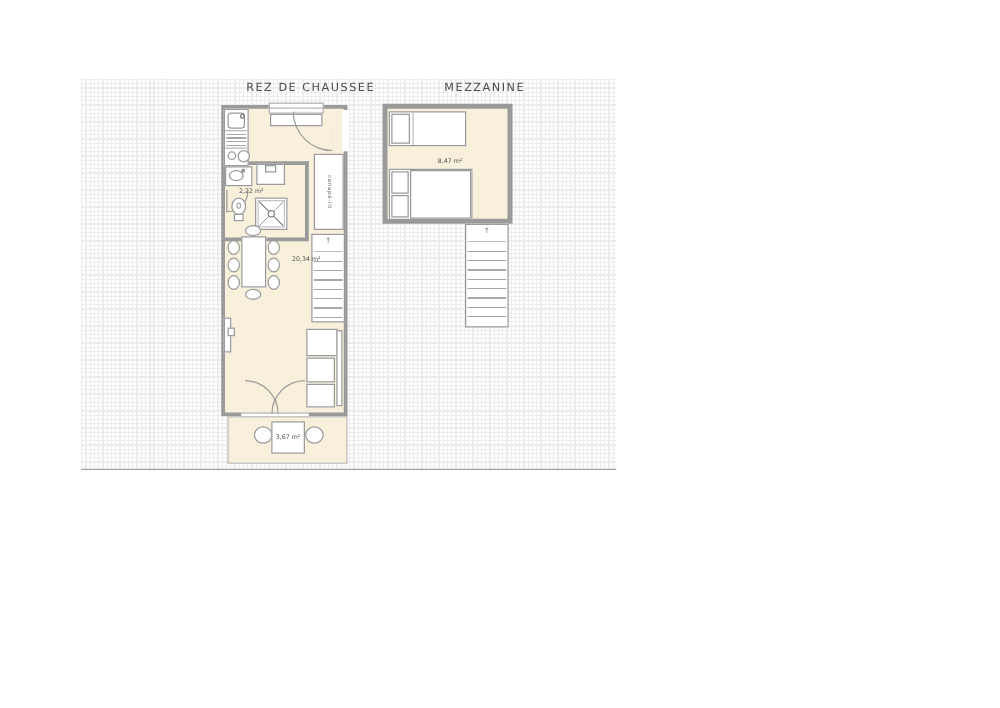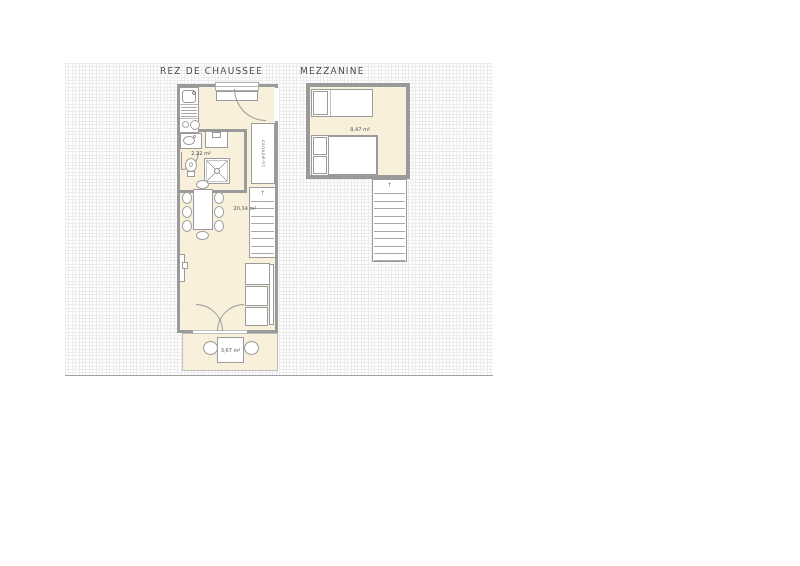--- a/index.html
+++ b/index.html
@@ -6,21 +6,21 @@
   #canvas{position:relative;width:800px;height:566px;background:#fff;overflow:hidden;
           font-family:"DejaVu Sans",sans-serif;}
   .abs{position:absolute;box-sizing:border-box;}
   
   .grid{left:65px;top:63px;width:428px;height:313px;border-bottom:1px solid #9f9f9f;
         background-image:
           repeating-linear-gradient(to right,#ececec 0 1px,transparent 1px 3.4px),
           repeating-linear-gradient(to bottom,#ececec 0 1px,transparent 1px 3.4px),
           repeating-linear-gradient(to right,#dcdcdc 0 1px,transparent 1px 34px),
           repeating-linear-gradient(to bottom,#dcdcdc 0 1px,transparent 1px 34px);}
-  .title{position:absolute;font-size:9px;letter-spacing:1.2px;color:#4a4a4a;text-align:left;}
+  .title{position:absolute;font-size:9px;letter-spacing:1.2px;color:#4a4a4a;text-align:right;}
   .room{background:#f8f0db;}
   .wall{background:#9a9a9a;}
   .w{background:#fff;border:1px solid #9b9b9b;}
   .ell{border-radius:50%;}
   .lbl{position:absolute;font-size:5px;color:#4f4f4f;text-align:center;line-height:6px;}
   .arc{border:0 solid #9a9a9a;background:transparent;}
   .arc-tr{border-left-width:1px;border-bottom-width:1px;border-bottom-left-radius:100% 100%;}
   .arc-tl{border-right-width:1px;border-bottom-width:1px;border-bottom-right-radius:100% 100%;}
   .arc-bl{border-top-width:1px;border-right-width:1px;border-top-right-radius:100% 100%;}
   .arc-br{border-top-width:1px;border-left-width:1px;border-top-left-radius:100% 100%;}

